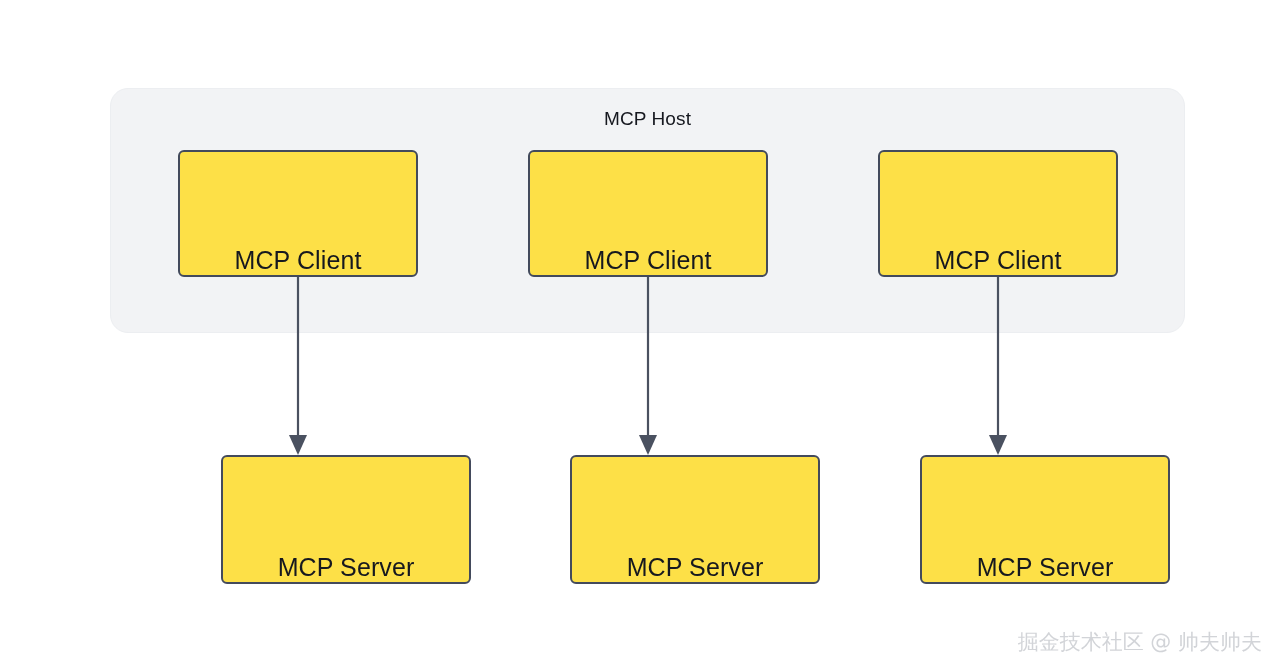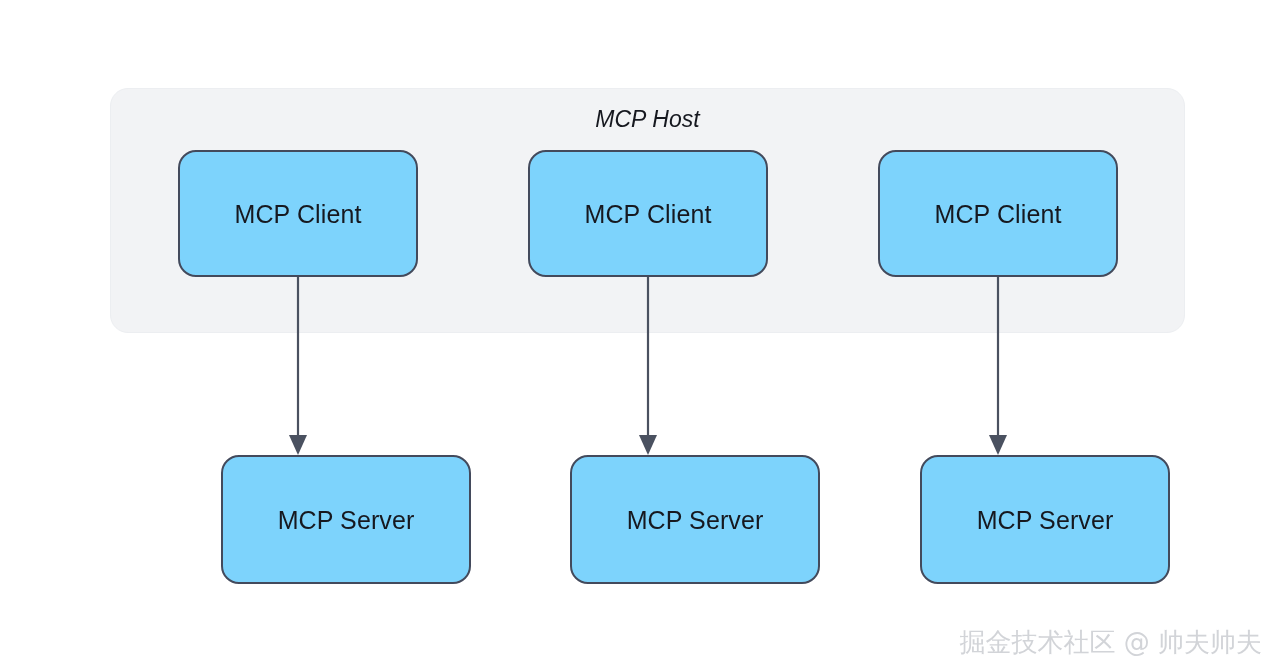--- a/index.html
+++ b/index.html
@@ -34,38 +34,37 @@
     border-radius: 18px;
     box-sizing: border-box;
   }
 
   .host-title {
     position: absolute;
     left: 0;
     top: 14px;
     width: 100%;
     text-align: center;
-    font-size: 23px;
+    font-size: 19px;
     line-height: 32px;
     color: #16181f;
     letter-spacing: 0.1px;
     font-weight: 400;
     white-space: nowrap;
-    font-style: italic;
   }
 
   
   .node {
     position: absolute;
-    background: #7dd3fc;
+    background: #fde047;
     border: 2.5px solid #434a5c;
-    border-radius: 18px;
+    border-radius: 6px;
     box-sizing: border-box;
     display: flex;
-    align-items: center;
+    align-items: flex-end;
     justify-content: center;
   }
 
   .node-label {
     font-size: 25px;
     line-height: 30px;
     color: #16181f;
     letter-spacing: 0.1px;
     font-weight: 400;
     white-space: nowrap;
@@ -92,21 +91,21 @@
     width: 1284px;
     height: 672px;
     pointer-events: none;
   }
 
   
   .watermark {
     position: absolute;
     right: 22px;
     bottom: 16px;
-    font-size: 26px;
+    font-size: 21px;
     line-height: 28px;
     color: #d2d4d8;
     font-family: "DejaVu Sans", "Liberation Sans", sans-serif;
     white-space: nowrap;
     user-select: none;
   }
 </style>
 </head>
 <body>
 

